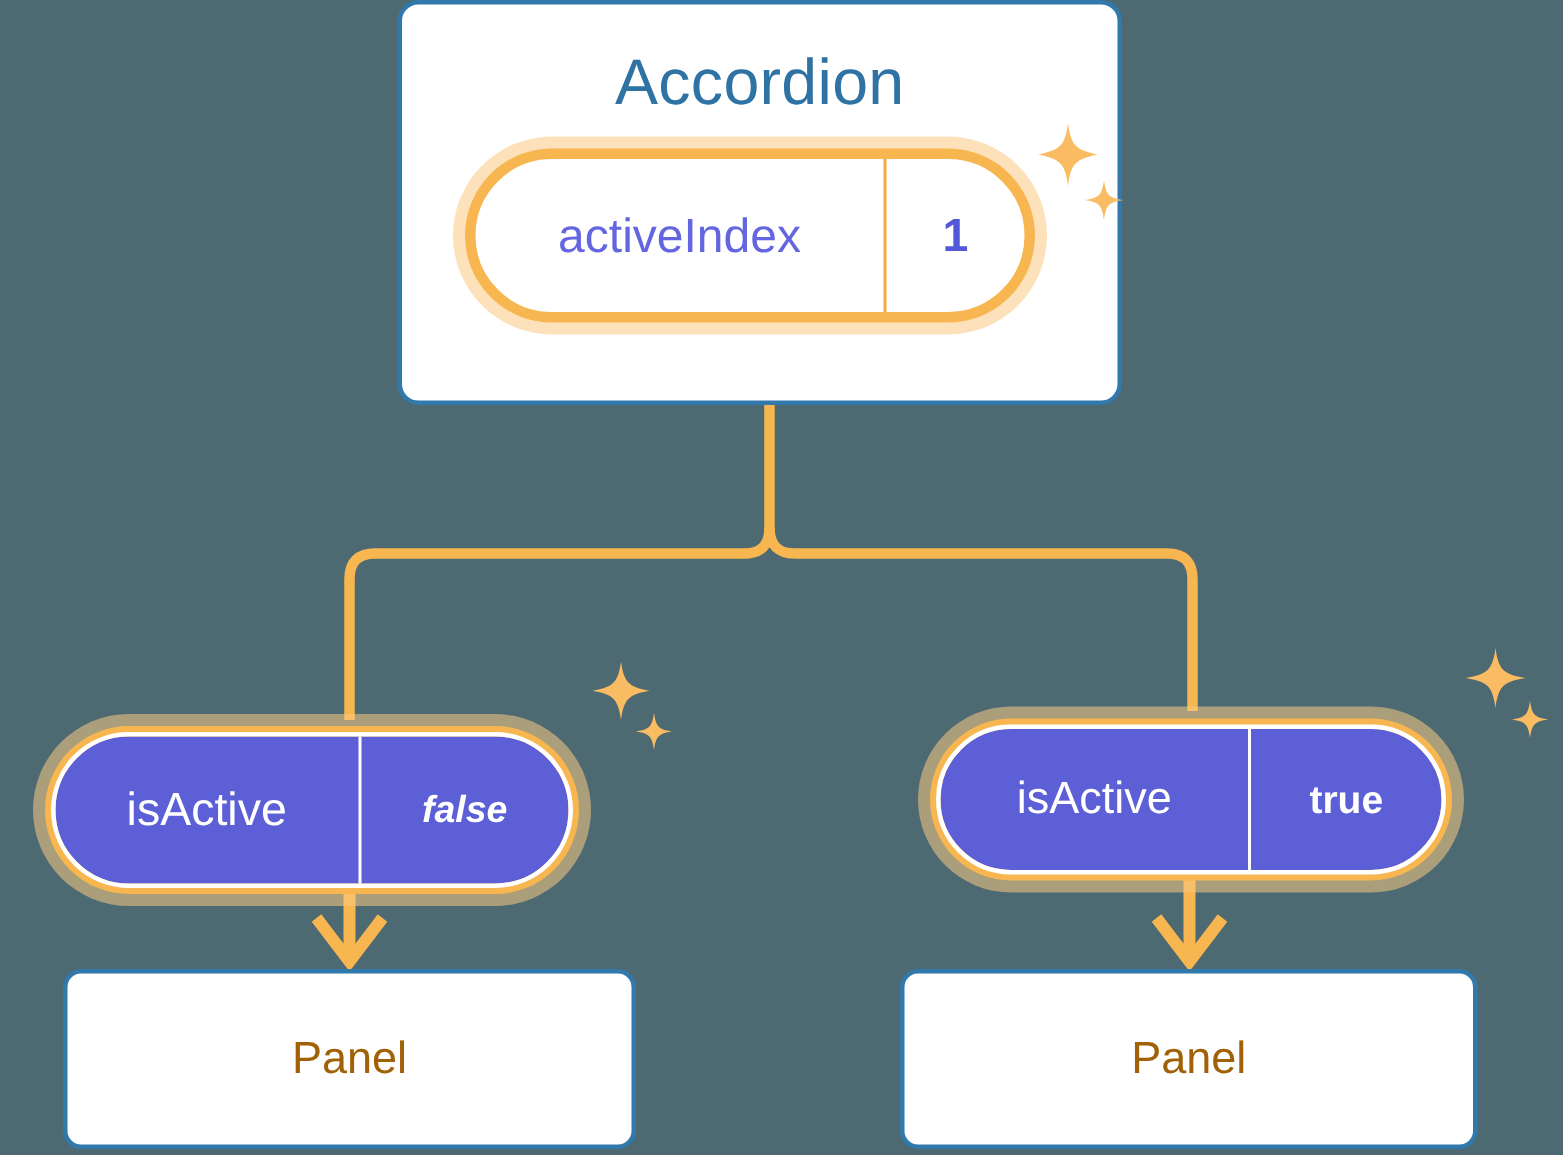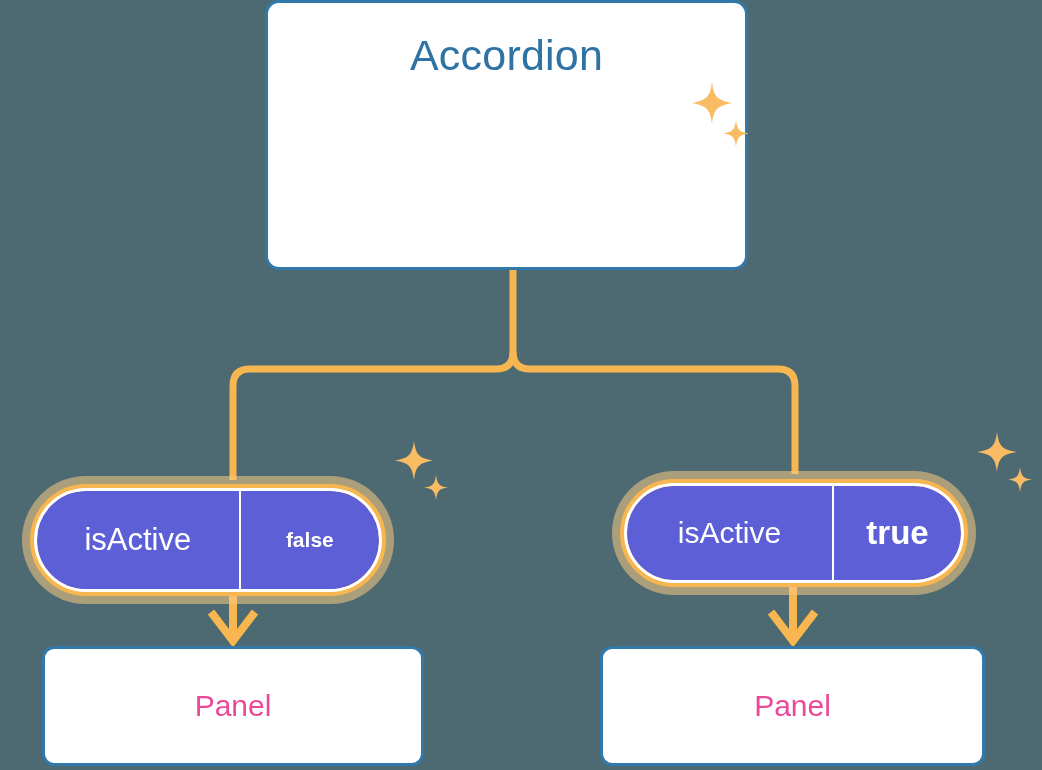--- a/index.html
+++ b/index.html
@@ -141,55 +141,56 @@
   #pill-isactive-left .pill {
     width: 356px;
     height: 112px;
   }
   #pill-isactive-left .pill-key {
     width: 204px;
     font-size: 31px;
   }
   #pill-isactive-left .pill-val {
     width: 142px;
-    font-size: 21px;
+    font-size: 25px;
+    font-style: italic;
   }
 
   #pill-isactive-right {
     left: 620px;
     top: 459px;
   }
   #pill-isactive-right .pill {
     width: 348px;
     height: 108px;
   }
   #pill-isactive-right .pill-key {
     width: 205px;
     font-size: 30px;
   }
   #pill-isactive-right .pill-val {
     width: 129px;
-    font-size: 33px;
+    font-size: 26px;
     text-align: right;
   }
 
   
   .panel-box {
     position: absolute;
     background: #ffffff;
     border: 3px solid #3178ab;
     border-radius: 12px;
     box-sizing: border-box;
     display: flex;
     align-items: center;
     justify-content: center;
     z-index: 3;
   }
   .panel-label {
-    color: #ec4899;
+    color: #a16207;
     font-size: 30px;
     font-weight: 400;
   }
   #panel-left {
     left: 42px;
     top: 646px;
     width: 382px;
     height: 120px;
   }
   #panel-right {
@@ -225,20 +226,26 @@
     <path d="M 211 612 L 233 641 L 255 612" fill="none" stroke="#f7b64f" stroke-width="8" stroke-linecap="butt" stroke-linejoin="miter"></path>
 
     <path d="M 793 574 L 793 641" fill="none" stroke="#f7b64f" stroke-width="8" stroke-linecap="butt"></path>
     <path d="M 771 612 L 793 641 L 815 612" fill="none" stroke="#f7b64f" stroke-width="8" stroke-linecap="butt" stroke-linejoin="miter"></path>
   </svg>
 
   <div class="card" id="root-card">
     <div class="card-title">Accordion</div>
   </div>
 
+  <div class="pill-wrap" id="pill-activeindex">
+    <div class="pill light">
+      <div class="pill-key">activeIndex</div>
+      <div class="pill-val">1</div>
+    </div>
+  </div>
 
   <svg class="sparkle" id="sparkle-root" width="62" height="72" viewBox="0 0 62 72">
     <path d="M24 0 C26 15 29 18 44 21 C29 24 26 27 24 42 C22 27 19 24 4 21 C19 18 22 15 24 0 Z" fill="#f9bc63"></path>
     <path d="M48 38 C49.4 48 51.2 50 61 51.4 C51.2 52.8 49.4 54.8 48 64.6 C46.6 54.8 44.8 52.8 35 51.4 C44.8 50 46.6 48 48 38 Z" fill="#f9bc63"></path>
   </svg>
 
   <div class="pill-wrap" id="pill-isactive-left">
     <div class="pill filled">
       <div class="pill-key">isActive</div>
       <div class="pill-val">false</div>

